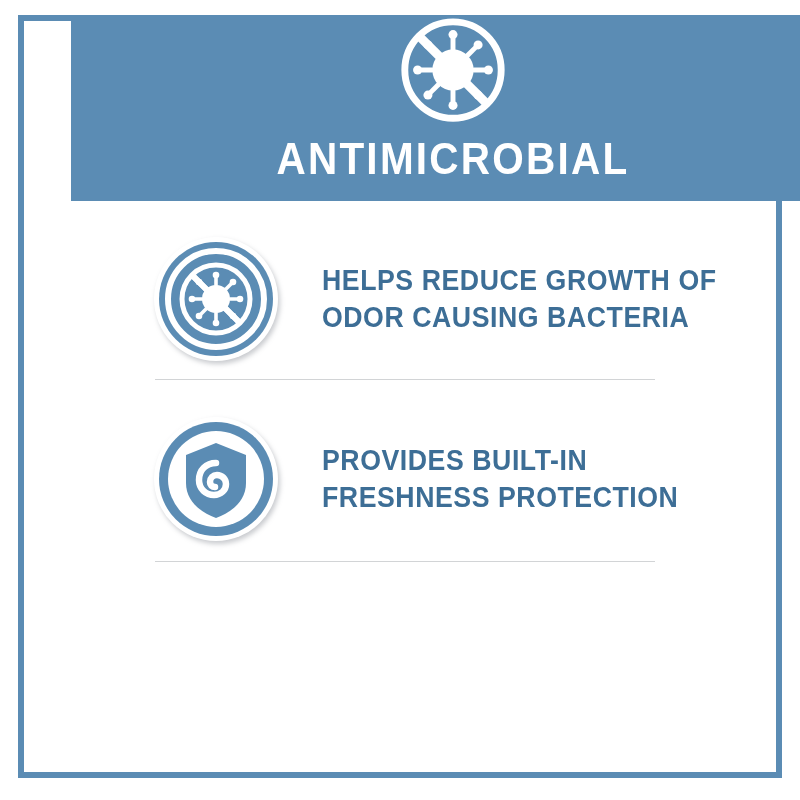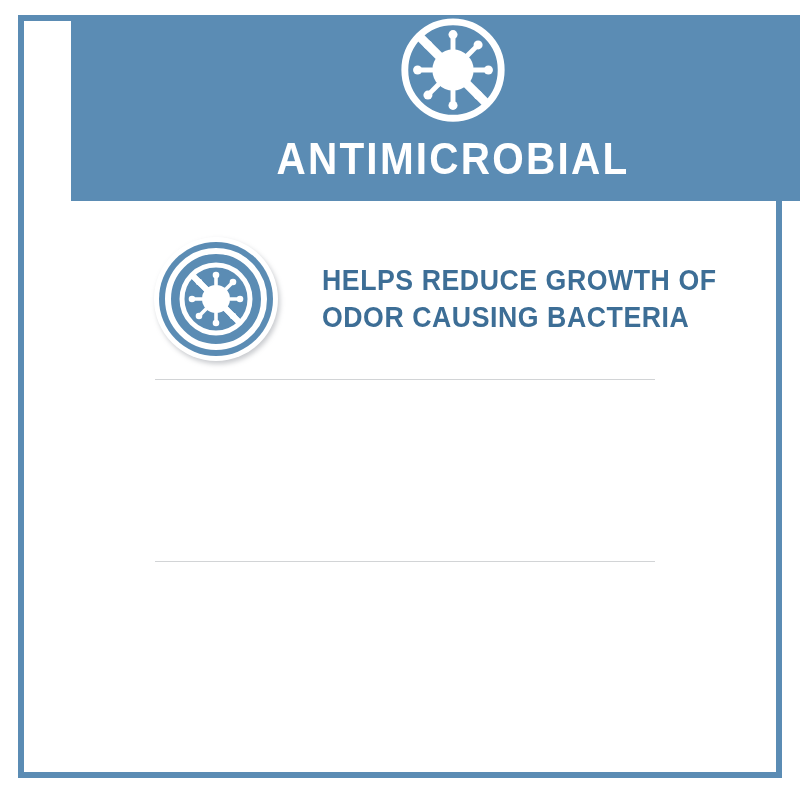--- a/index.html
+++ b/index.html
@@ -213,18 +213,33 @@
             </g>
           </svg>
         </span>
       </div>
       <div class="feature-text">HELPS REDUCE GROWTH OF
 ODOR CAUSING BACTERIA</div>
     </div>
 
     <div class="divider d0"></div>
 
+    <div class="feature-row r1">
+      <div class="badge">
+        <span>
+          <svg viewBox="0 0 124 124" width="124" height="124" aria-hidden="true">
+            <circle cx="62" cy="62" r="57" fill="#5b8cb4"></circle>
+            <circle cx="62" cy="62" r="48" fill="#ffffff"></circle>
+            <path d="M62 26 L92 38 V66 C92 84 78 95 62 101 C46 95 32 84 32 66 V38 Z" fill="#5b8cb4"></path>
+            <path d="M62 46 C52 46 45 53 45 63 C45 72 52 78 60 78 C67 78 72 73 72 67
+                     C72 62 68 58 63 58 C59 58 56 61 56 65 C56 68 58 70 61 70" fill="none" stroke="#ffffff" stroke-width="6.5" stroke-linecap="round" stroke-linejoin="round"></path>
+          </svg>
+        </span>
+      </div>
+      <div class="feature-text">PROVIDES BUILT-IN
+FRESHNESS PROTECTION</div>
+    </div>
 
     <div class="divider d1"></div>
 
 
   </div>
 </div>
 
 </body></html>

